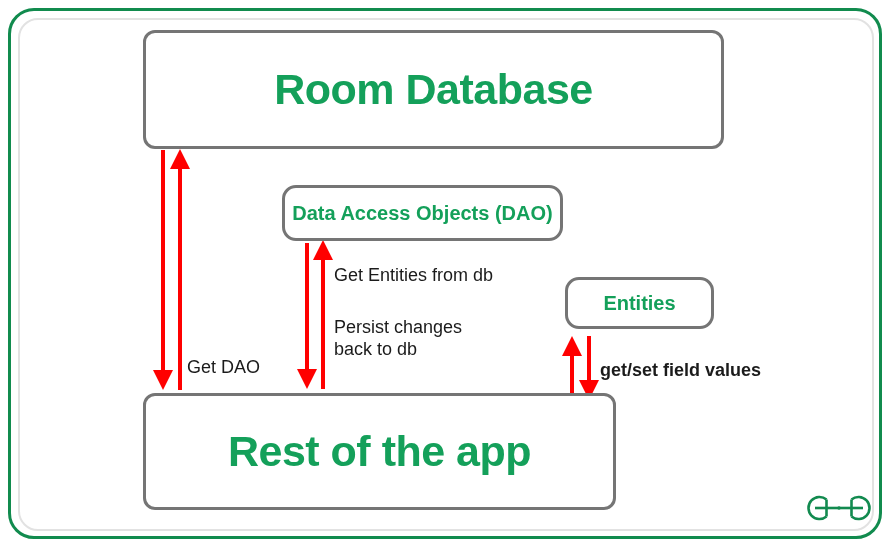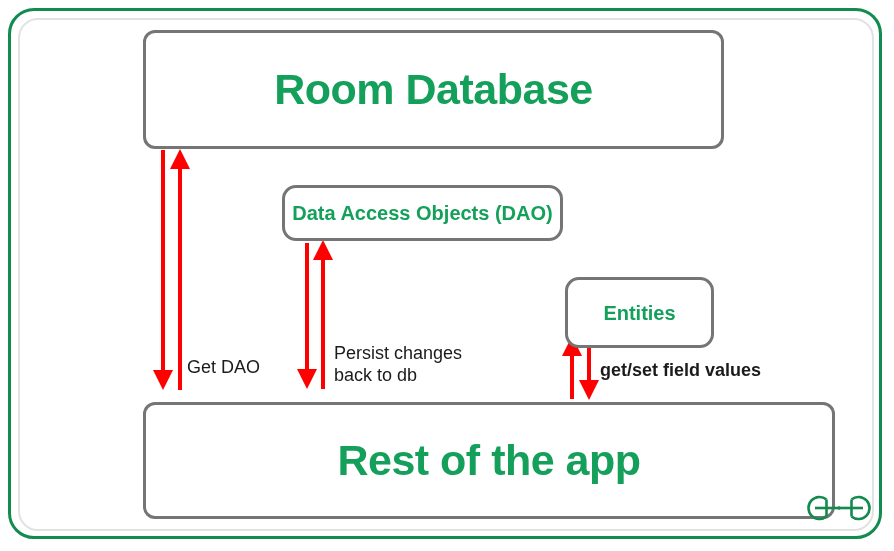--- a/index.html
+++ b/index.html
@@ -62,22 +62,22 @@
   .node-big {
     font-size: 43px;
     letter-spacing: -0.5px;
   }
   .node-med {
     font-size: 20px;
   }
 
   #node-room-database { left: 143px; top: 30px;  width: 581px; height: 119px; }
   #node-dao           { left: 282px; top: 185px; width: 281px; height: 56px;  border-radius: 14px; }
-  #node-entities      { left: 565px; top: 277px; width: 149px; height: 71px;  border-radius: 14px; }
-  #node-rest-of-app   { left: 143px; top: 402px; width: 692px; height: 117px; }
+  #node-entities      { left: 565px; top: 277px; width: 149px; height: 52px;  border-radius: 14px; }
+  #node-rest-of-app   { left: 143px; top: 393px; width: 473px; height: 117px; }
 
   
   #arrows {
     position: absolute;
     left: 0;
     top: 0;
     width: 894px;
     height: 551px;
     pointer-events: none;
   }
@@ -85,21 +85,21 @@
   
   .edge-label {
     position: absolute;
     color: #1b1b1b;
     font-size: 18px;
     line-height: 1.24;
     white-space: pre-line;
   }
   #label-get-dao          { left: 187px; top: 356px; }
   #label-get-entities     { left: 334px; top: 264px; }
-  #label-persist-changes  { left: 334px; top: 342px; }
+  #label-persist-changes  { left: 334px; top: 316px; }
   #label-get-set-values   { left: 600px; top: 359px; font-weight: bold; }
 
   
   #gfg-logo {
     position: absolute;
     left: 806px;
     top: 487px;
     width: 66px;
     height: 42px;
   }
@@ -156,20 +156,21 @@
   <div id="node-entities" class="node node-med">
     <span>Entities</span>
   </div>
 
   <div id="node-rest-of-app" class="node node-big">
     <span>Rest of the app</span>
   </div>
 
   <div id="label-get-dao" class="edge-label">Get DAO</div>
 
+  <div id="label-get-entities" class="edge-label">Get Entities from db</div>
 
   <div id="label-persist-changes" class="edge-label">Persist changes
 back to db</div>
 
   <div id="label-get-set-values" class="edge-label">get/set field values</div>
 
   <svg id="gfg-logo" viewBox="0 0 66 42" xmlns="http://www.w3.org/2000/svg">
     <g fill="none" stroke="#128a4f" stroke-width="2.6">
 
       <path d="M20.5 12.5 A11 11 0 1 0 20.5 29.5"></path>

